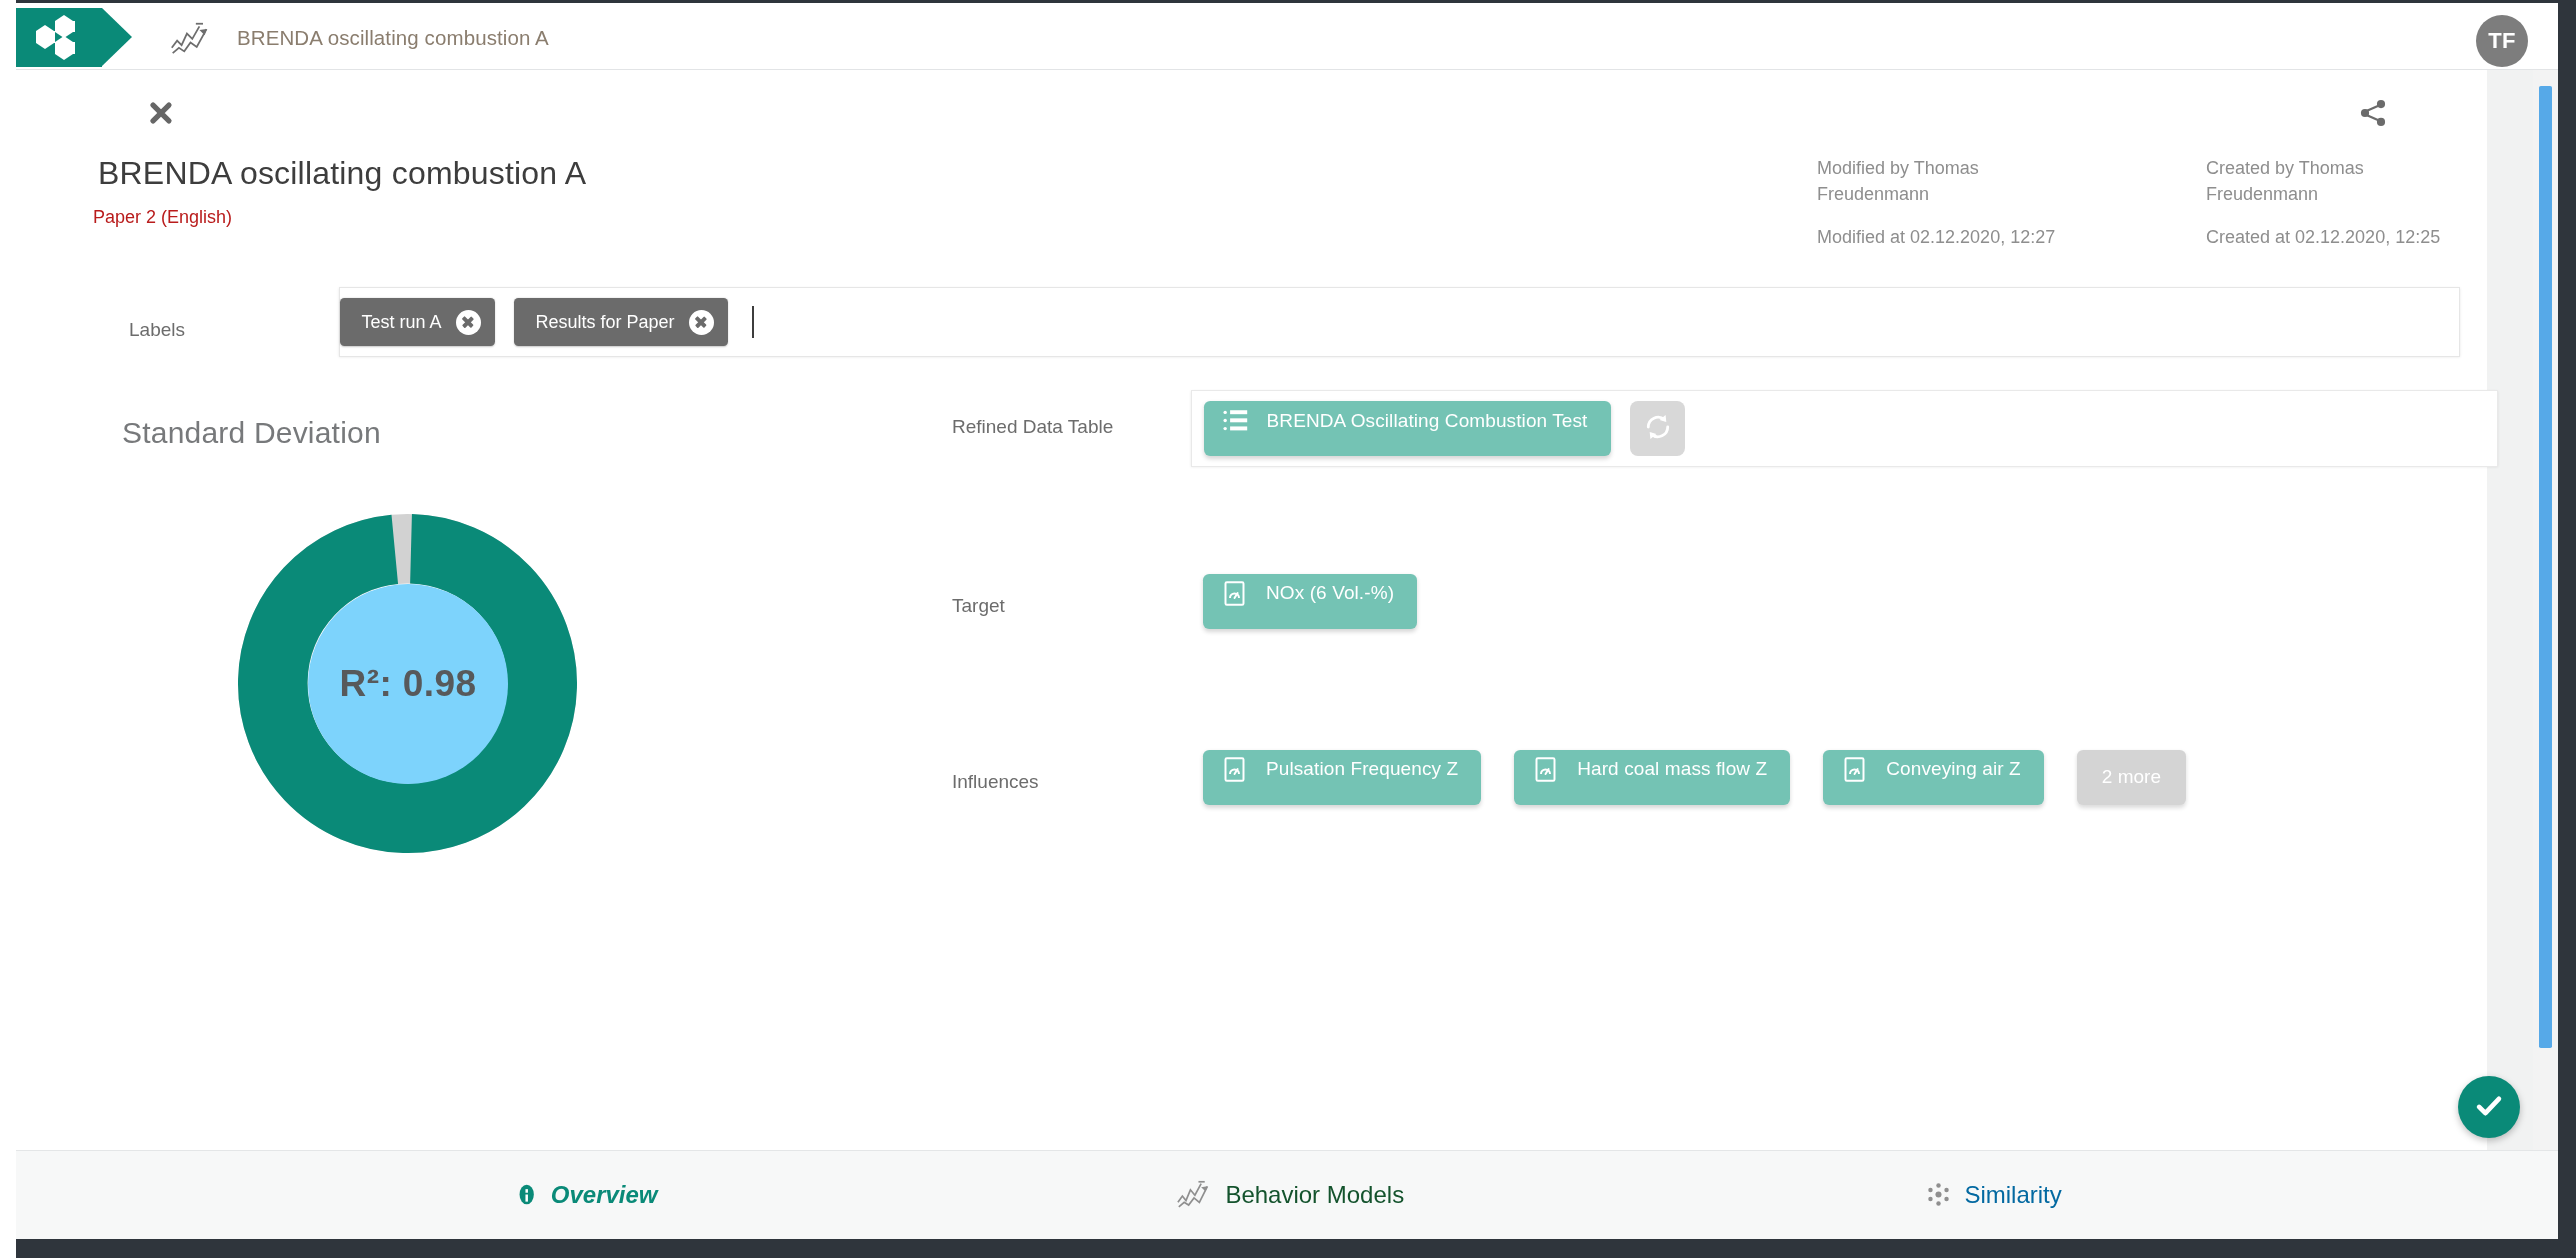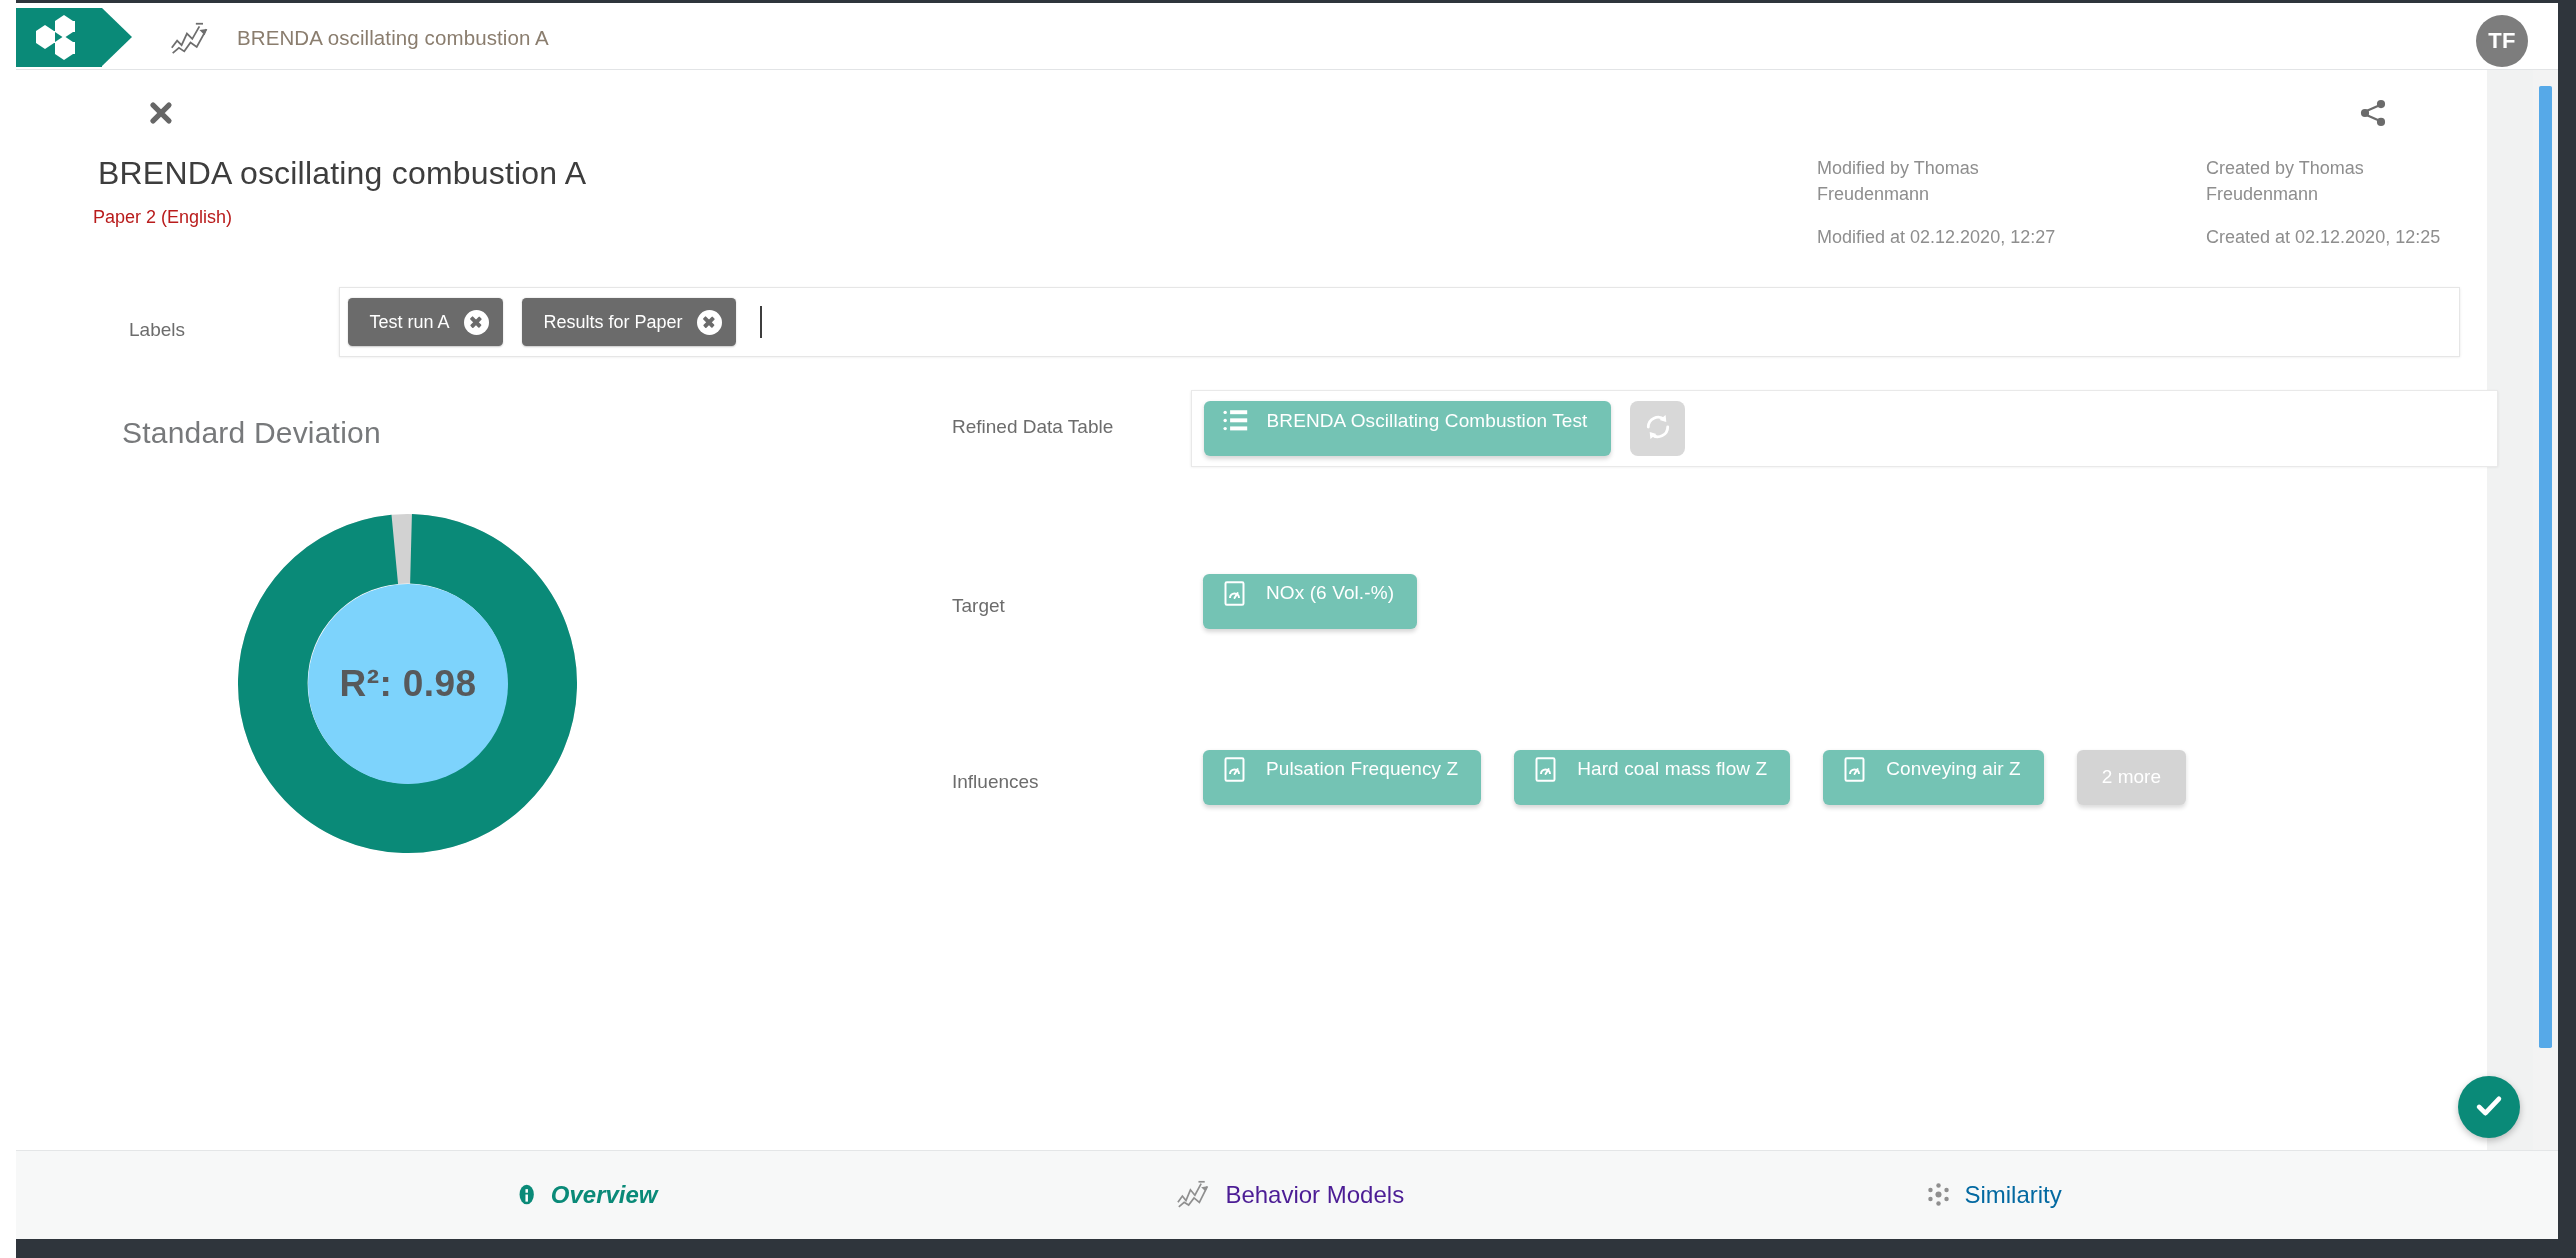--- a/index.html
+++ b/index.html
@@ -171,21 +171,21 @@
   }
   .labels-caption { left: 57px; top: 30px; }
   .labels-input-box {
     position: absolute;
     left: 267px; top: 0px;
     width: 2121px; height: 70px;
     background: #ffffff;
     border: 0.9px solid #e6e6e6;
     box-shadow: 0 0.9px 2.7px rgba(0,0,0,0.10);
     display: flex; align-items: center;
-    padding-left: 8px;
+    padding-left: 0;
   }
   .chip-dark {
     height: 48px;
     background: #6b6b6b;
     border-radius: 4.5px;
     display: flex; align-items: center;
     padding: 0 14.3px 0 21.4px;
     margin-right: 19px;
     box-shadow: 0 0.9px 1.8px rgba(0,0,0,0.22);
     cursor: pointer;
@@ -352,21 +352,21 @@
   }
   .tab {
     position: absolute;
     top: 16px; height: 55px;
     display: flex; align-items: center;
     font-size: 24px;
     cursor: pointer;
     white-space: nowrap;
   }
   .tab-overview  { left: 500px; color: #0a8a78; font-weight: 700; font-style: italic; }
-  .tab-behavior  { left: 1160px; color: #4c1d95; }
+  .tab-behavior  { left: 1160px; color: #14532d; }
   .tab-similarity{ left: 1910px; color: #0369a1; }
   .tab-icon { margin-right: 13.4px; display: flex; align-items: center; }
 
   
   .scroll-track {
     position: absolute;
     left: 2533px; top: 70px;
     width: 25px; height: 1080px;
     background: #f3f3f3;
   }

